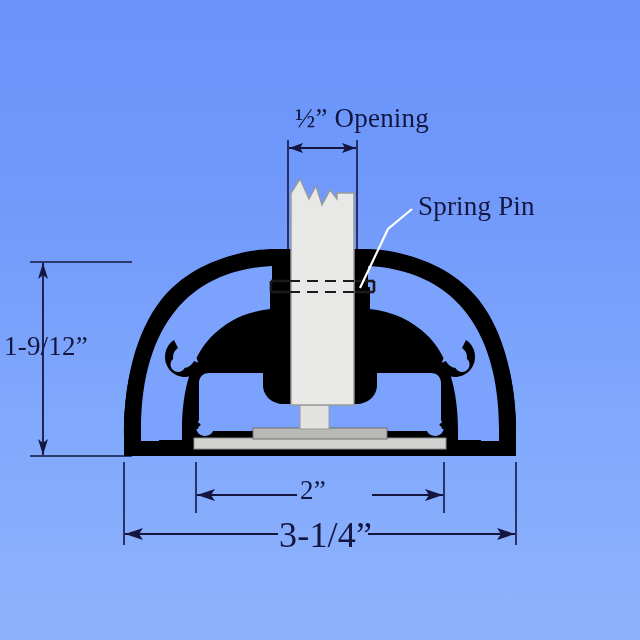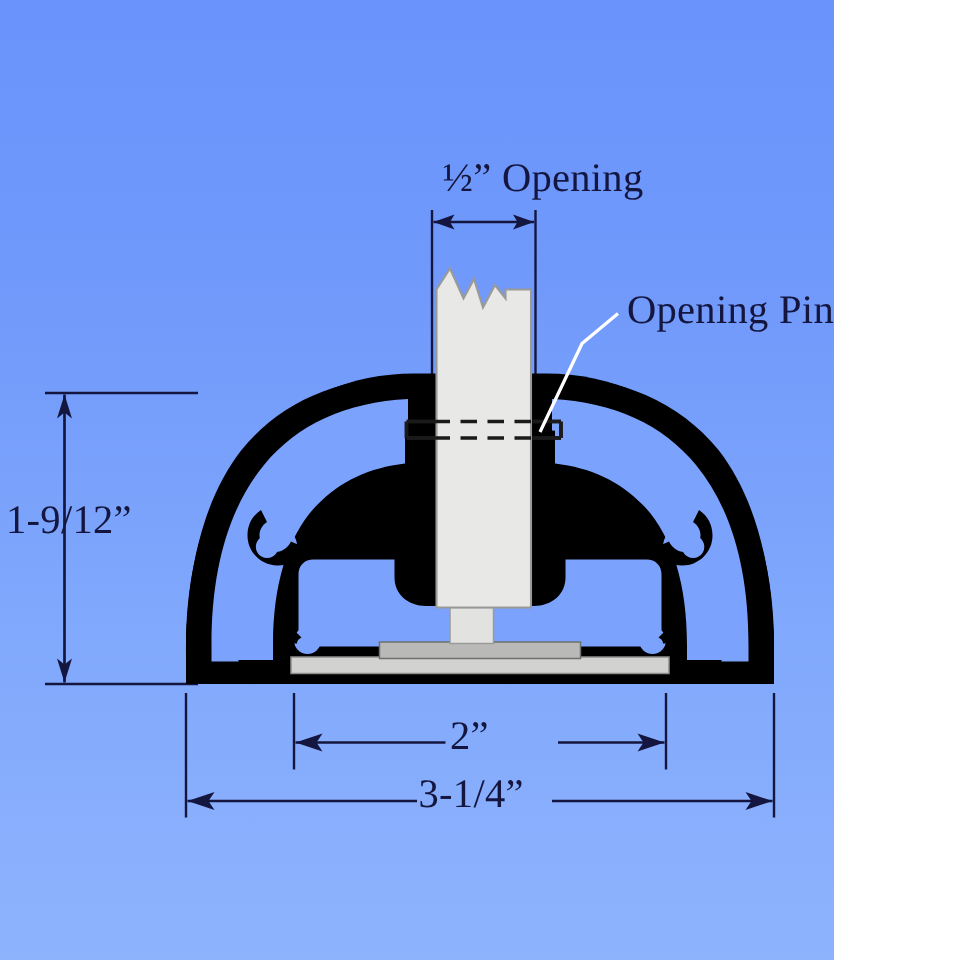--- a/index.html
+++ b/index.html
@@ -1,36 +1,36 @@
 <!DOCTYPE html>
 <html><head>
 <meta charset="utf-8">
 <style>
   html,body{margin:0;padding:0;}
   body{
     width:640px;height:640px;overflow:hidden;
     font-family:"Liberation Serif","DejaVu Serif",serif;
   }
   #stage{
-    position:relative;width:556px;height:640px;
+    position:relative;width:640px;height:640px;
     background:linear-gradient(to bottom,#6a94fb 0%,#7099fb 30%,#80a8fc 65%,#8eb3fd 100%);
   }
   #dwg{position:absolute;left:0;top:0;width:640px;height:640px;}
   .lbl{
     position:absolute;
     color:#14163f;
     white-space:nowrap;
     font-family:"Liberation Serif","DejaVu Serif",serif;
     letter-spacing:.2px;
   }
   #lbl-opening{left:295px;top:103px;font-size:27px;}
   #lbl-spring{left:418px;top:191px;font-size:27px;}
   #lbl-height{left:4px;top:331px;font-size:27px;}
   #lbl-two{left:300px;top:475px;font-size:27px;}
-  #lbl-width{left:279px;top:514px;font-size:27px;}
+  #lbl-width{left:279px;top:514px;font-size:36px;}
 </style>
 </head>
 <body>
 
 <div id="stage">
 
   <svg id="dwg" viewBox="0 0 640 640">
 
     <g stroke="#14163f" fill="none">
 
@@ -425,21 +425,21 @@
       <line x1="125" y1="534" x2="278" y2="534" stroke-width="1.8"></line>
       <line x1="368" y1="534" x2="515" y2="534" stroke-width="1.8"></line>
       <path d="M125,534 L143,528 L139,534 L143,540 Z" fill="#14163f" stroke="none"></path>
       <path d="M515,534 L497,528 L501,534 L497,540 Z" fill="#14163f" stroke="none"></path>
     </g>
 
   </svg>
 
   <div class="lbl" id="lbl-opening">½”  Opening</div>
 
-  <div class="lbl" id="lbl-spring">Opening Pin</div>
+  <div class="lbl" id="lbl-spring">Spring Pin</div>
 
   <div class="lbl" id="lbl-height">1-9/12”</div>
 
   <div class="lbl" id="lbl-two">2”</div>
 
   <div class="lbl" id="lbl-width">3-1/4”</div>
 
 </div>
 
 </body></html>

